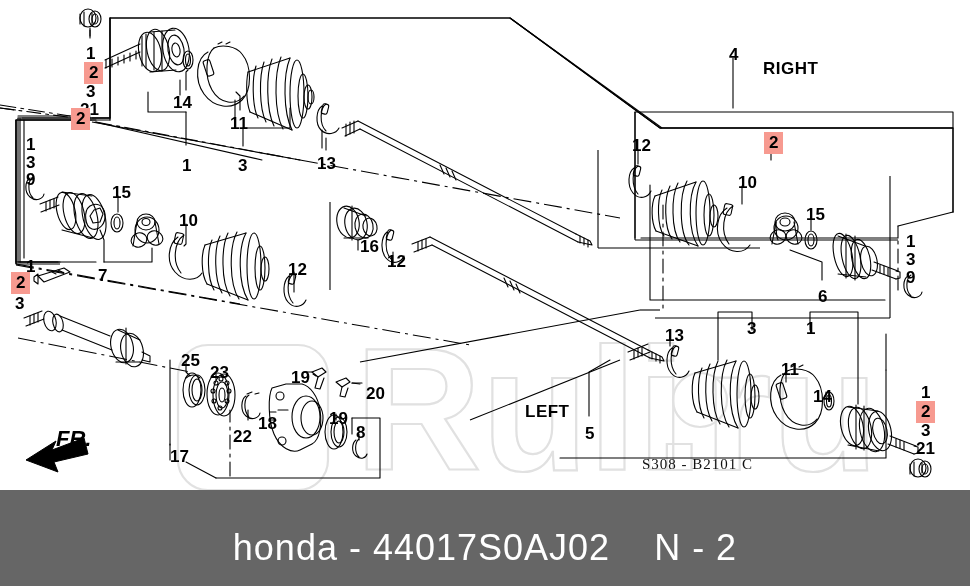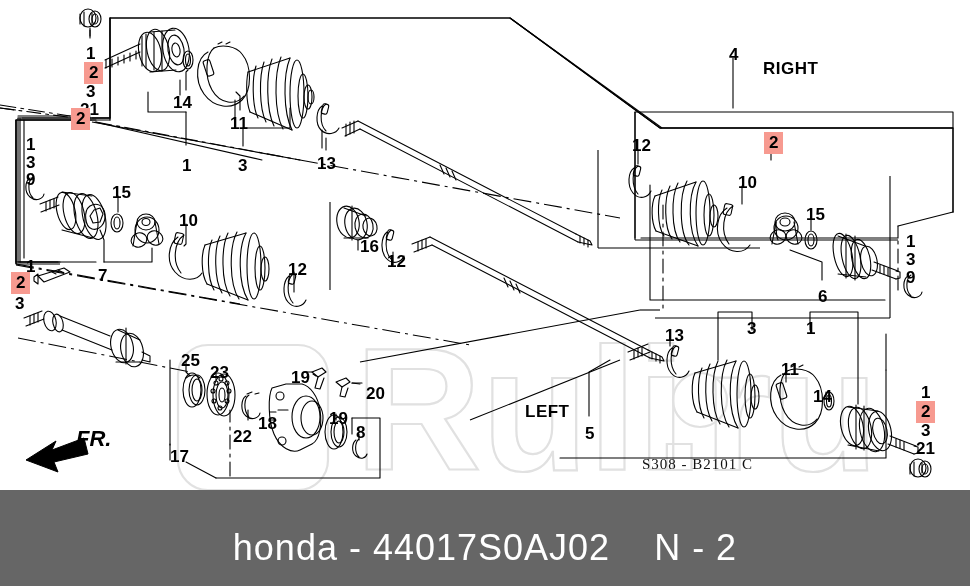--- a/index.html
+++ b/index.html
@@ -739,21 +739,21 @@
       </div>
 
     <div id="side-labels">
         <div class="lbl lbl-side" style="left: 763px; top: 60px;">RIGHT</div>
         <div class="lbl lbl-side" style="left: 525px; top: 403px;">LEFT</div>
       </div>
 
     <svg style="position:absolute;left:22px;top:432px;" width="70" height="45" viewBox="0 0 70 45">
       <path d="M62,6 L30,18 L34,9 L4,28 L36,40 L32,30 L66,22 Z" fill="#000" stroke="#000" stroke-width="1"></path>
     </svg>
-    <div class="frlabel" style="left:76px;top:426px;text-align:center;">FR.</div>
+    <div class="frlabel" style="left:56px;top:426px;text-align:center;">FR.</div>
 
     <div class="drawno" style="left:618px;top:456px;margin-left:24px;">S308 - B2101 C</div>
 
   </div>
 
   <div id="footer">
     <div id="footer-text">honda - 44017S0AJ02    N - 2</div>
   </div>
 
 </div>

